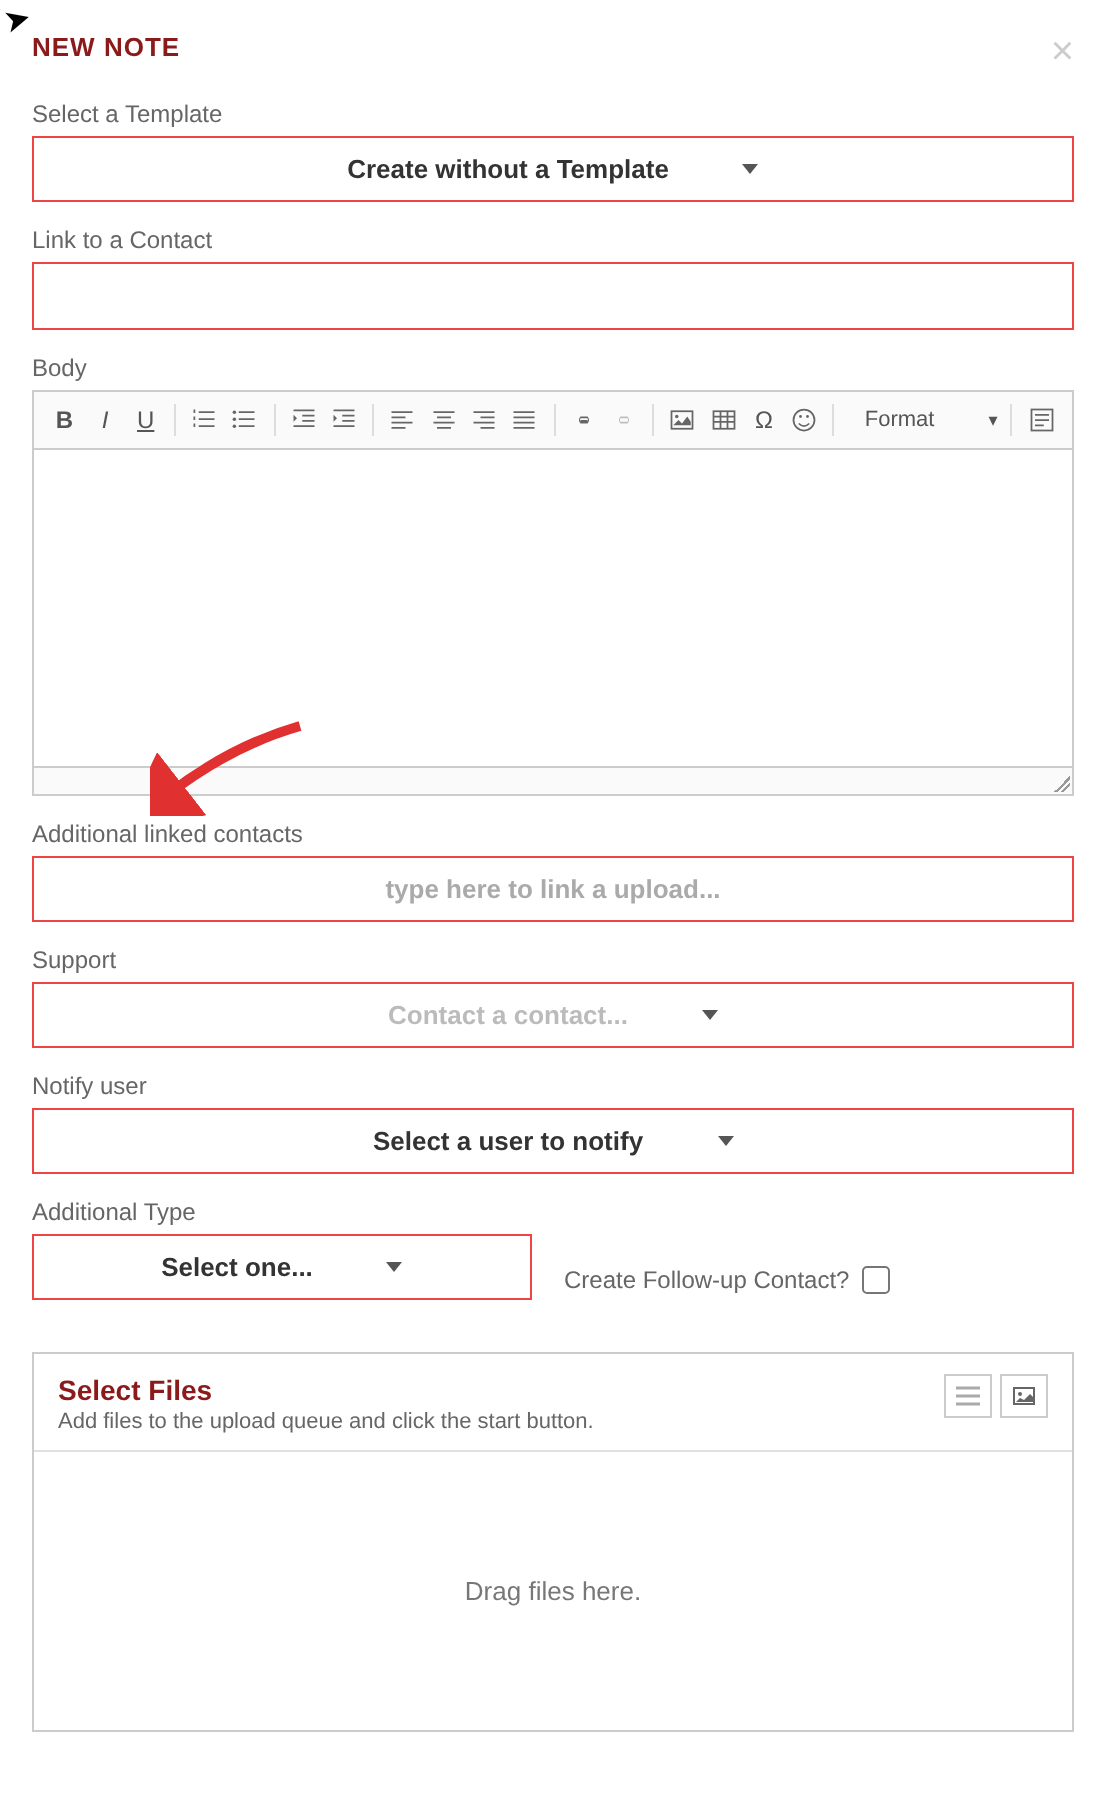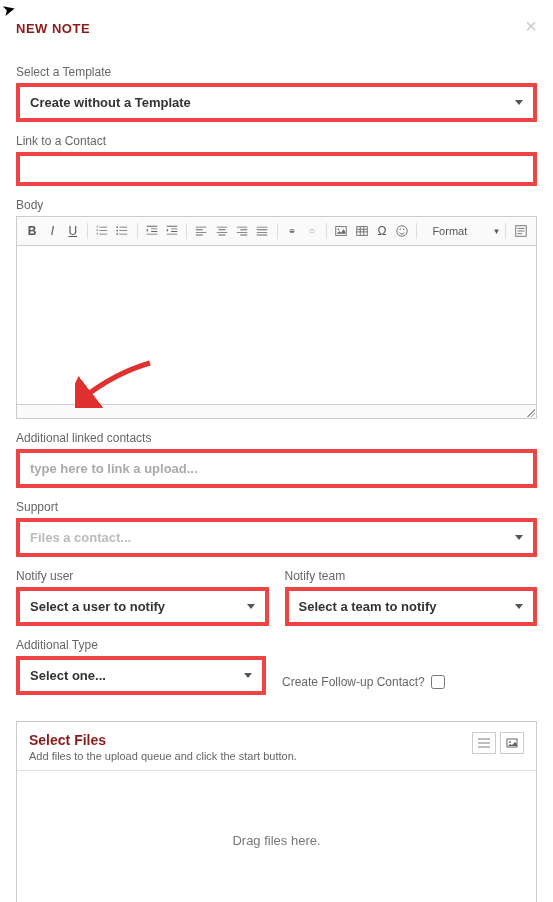--- a/index.html
+++ b/index.html
@@ -8,22 +8,22 @@
     font-size: 13px;
     color: #333;
     background: #fff;
     width: 553px;
     position: relative;
   }
   .modal { padding: 16px; }
   .modal-header {
     display: flex;
     justify-content: space-between;
-    align-items: flex-end;
-    margin-bottom: 29px;
+    align-items: flex-start;
+    margin-bottom: 14px;
   }
   .modal-title {
     color: #8b1a1a;
     font-weight: bold;
     font-size: 13px;
     letter-spacing: 0.5px;
   }
   .close-btn {
     color: #ccc;
     font-size: 20px;
@@ -32,27 +32,27 @@
   }
   .field-label {
     font-size: 12px;
     color: #666;
     margin-bottom: 4px;
     display: block;
   }
   .field-group { margin-bottom: 12px; }
   .select-box, .text-input {
     width: 100%;
-    border: 4px solid #ef4444;
+    border: 1px solid #ef4444;
     padding: 8px 10px;
     font-size: 13px;
     font-weight: bold;
     background: #fff;
     display: flex;
-    justify-content: space-between;
+    justify-content: center;
     align-items: center;
     cursor: pointer;
     gap: 37px;
   }
   .text-input { font-weight: normal; cursor: text; height: 34px; }
   .caret {
     width: 0; height: 0;
     border-left: 4px solid transparent;
     border-right: 4px solid transparent;
     border-top: 5px solid #555;
@@ -279,37 +279,30 @@
   <div class="field-group">
     <label class="field-label">Additional linked contacts</label>
     <div class="select-box">
       <span class="placeholder">type here to link a upload...</span>
     </div>
   </div>
 
   <div class="field-group">
     <label class="field-label">Support</label>
     <div class="select-box">
-      <span class="placeholder-light" style="font-weight:bold">Files a contact...</span>
+      <span class="placeholder-light" style="font-weight:bold">Contact a contact...</span>
       <span class="caret"></span>
     </div>
   </div>
 
   <div class="row">
     <div class="col field-group">
       <label class="field-label">Notify user</label>
       <div class="select-box">
         <span>Select a user to notify</span>
-        <span class="caret"></span>
-      </div>
-    </div>
-    <div class="col field-group">
-      <label class="field-label">Notify team</label>
-      <div class="select-box">
-        <span>Select a team to notify</span>
         <span class="caret"></span>
       </div>
     </div>
   </div>
 
   <div class="row">
     <div class="field-group" style="width:250px">
       <label class="field-label">Additional Type</label>
       <div class="select-box">
         <span>Select one...</span>

